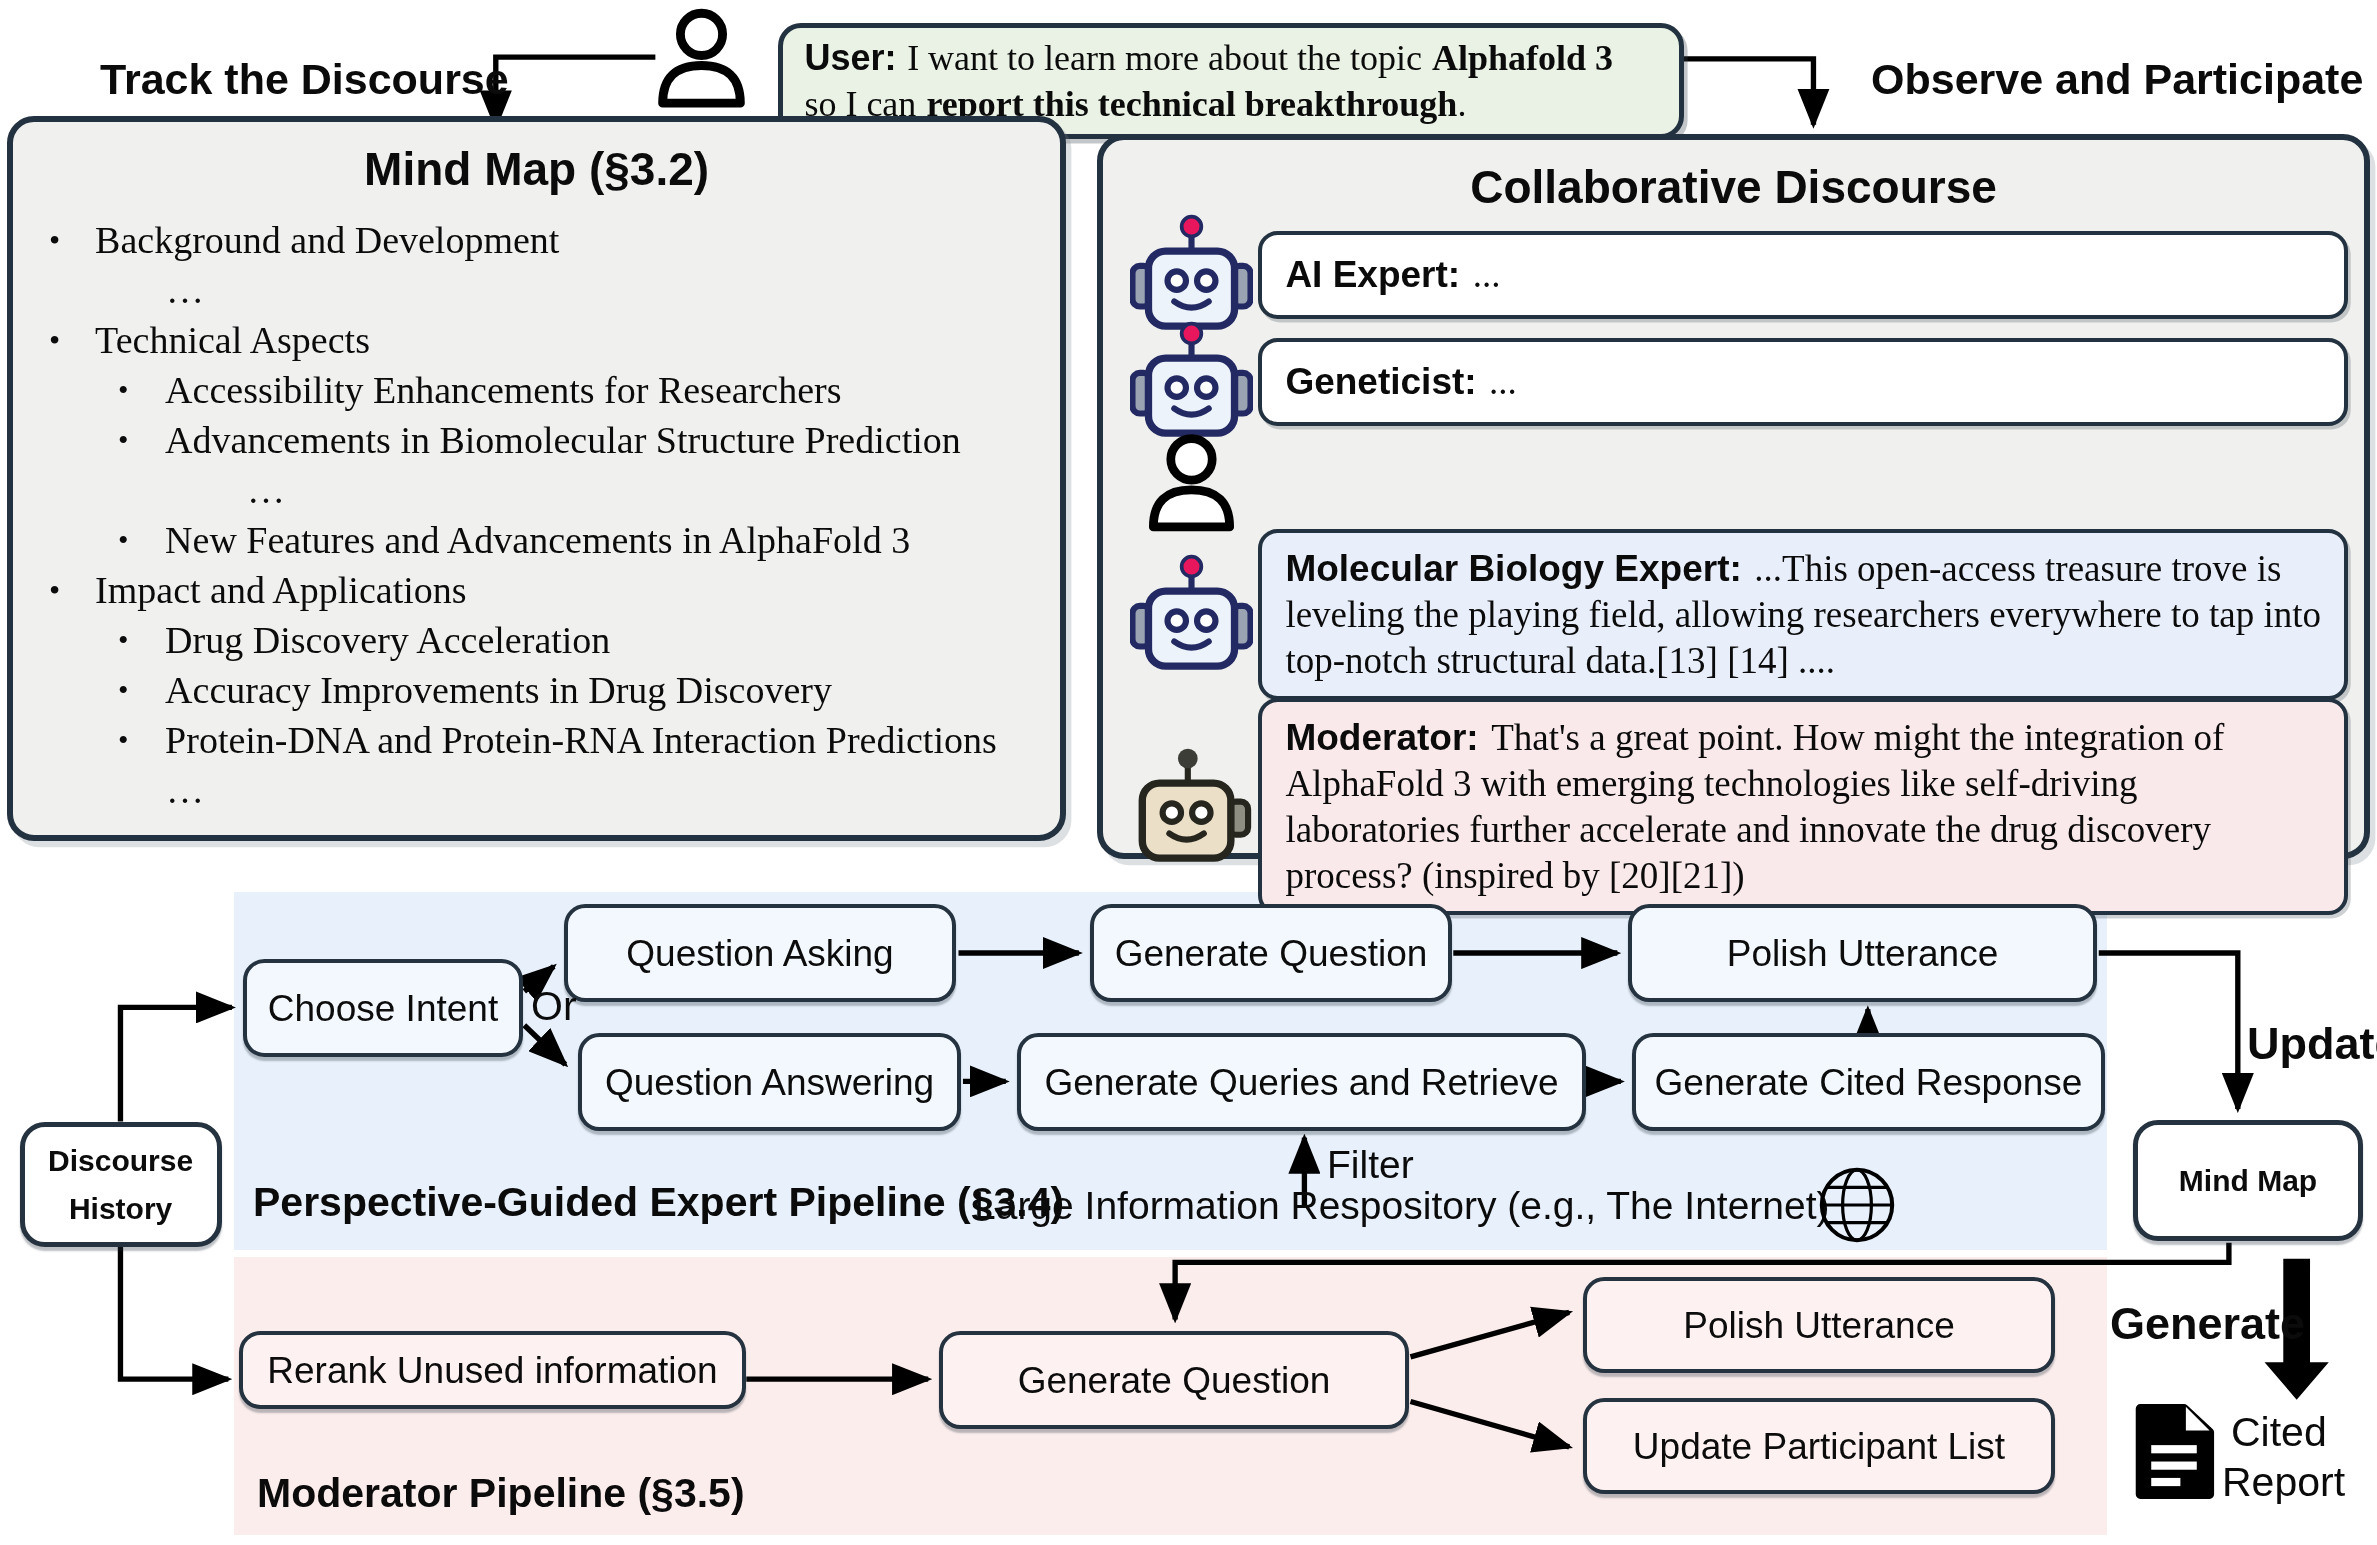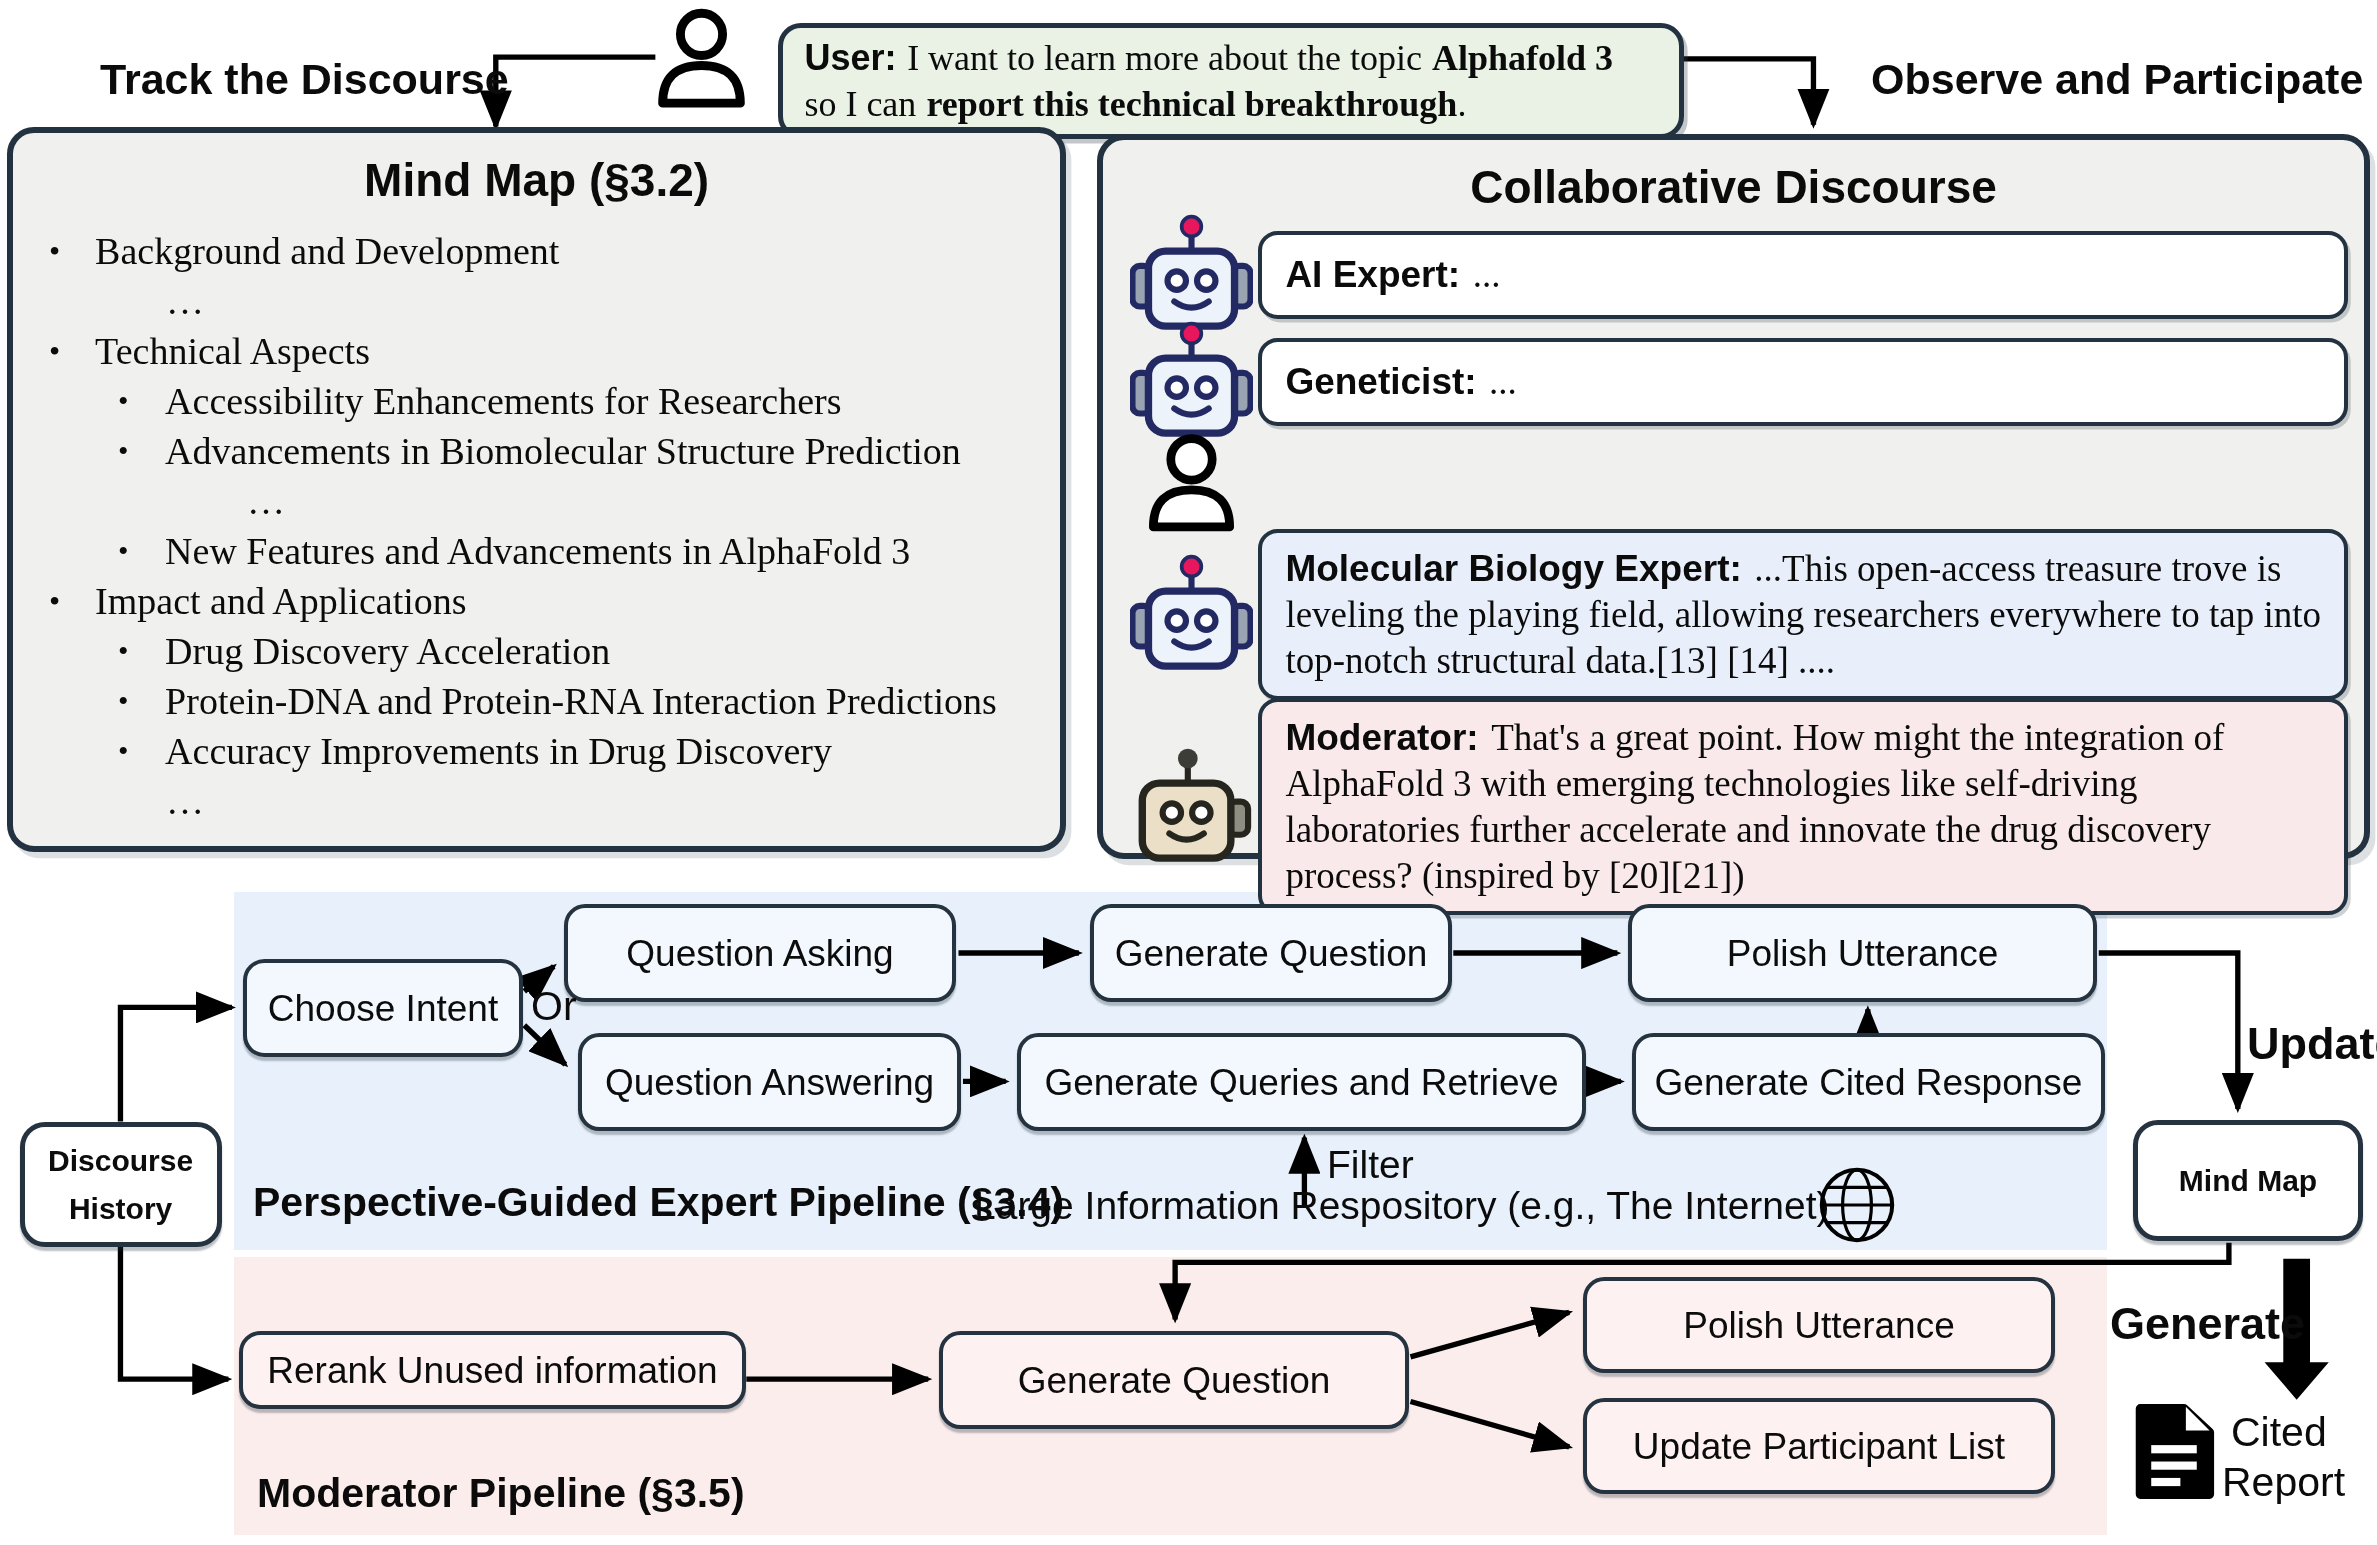--- a/index.html
+++ b/index.html
@@ -146,34 +146,34 @@
       <span class="sp">User:</span><span class="serif">I want to learn more about the topic</span>
       <b class="serif">Alphafold 3</b>
     </div>
     <div>
       <span class="serif">so I can</span>
       <b class="serif">report this technical breakthrough</b><span class="serif">.</span>
     </div>
   </div>
   <div class="biglbl" style="left:1871px;top:54px;">Observe and Participate</div>
 
-  <section class="panel" style="left:7.1px;top:127px;width:1047px;height:713px;">
+  <section class="panel" style="left:7.1px;top:116px;width:1047px;height:713px;">
     <h2 class="panel-title" style="margin:0;">Mind Map (§3.2)</h2>
     <div class="mm-list">
       <div class="mm-item lvl1">Background and Development</div>
       <div class="mm-item dots2">…</div>
       <div class="mm-item lvl1">Technical Aspects</div>
       <div class="mm-item lvl2">Accessibility Enhancements for Researchers</div>
       <div class="mm-item lvl2">Advancements in Biomolecular Structure Prediction</div>
       <div class="mm-item dots3">…</div>
       <div class="mm-item lvl2">New Features and Advancements in AlphaFold 3</div>
       <div class="mm-item lvl1">Impact and Applications</div>
       <div class="mm-item lvl2">Drug Discovery Acceleration</div>
+      <div class="mm-item lvl2">Accuracy Improvements in Drug Discovery</div>
       <div class="mm-item lvl2">Protein-DNA and Protein-RNA Interaction Predictions</div>
-      <div class="mm-item lvl2">Accuracy Improvements in Drug Discovery</div>
       <div class="mm-item dots2">…</div>
     </div>
   </section>
 
   <section class="panel" style="left:1097px;top:134px;width:1261px;height:713px;">
     <h2 class="panel-title" style="margin:0;">Collaborative Discourse</h2>
 
     <div class="dm-row" style="top:73px;">
       <span class="av">
           <svg viewBox="0 0 100 100">

